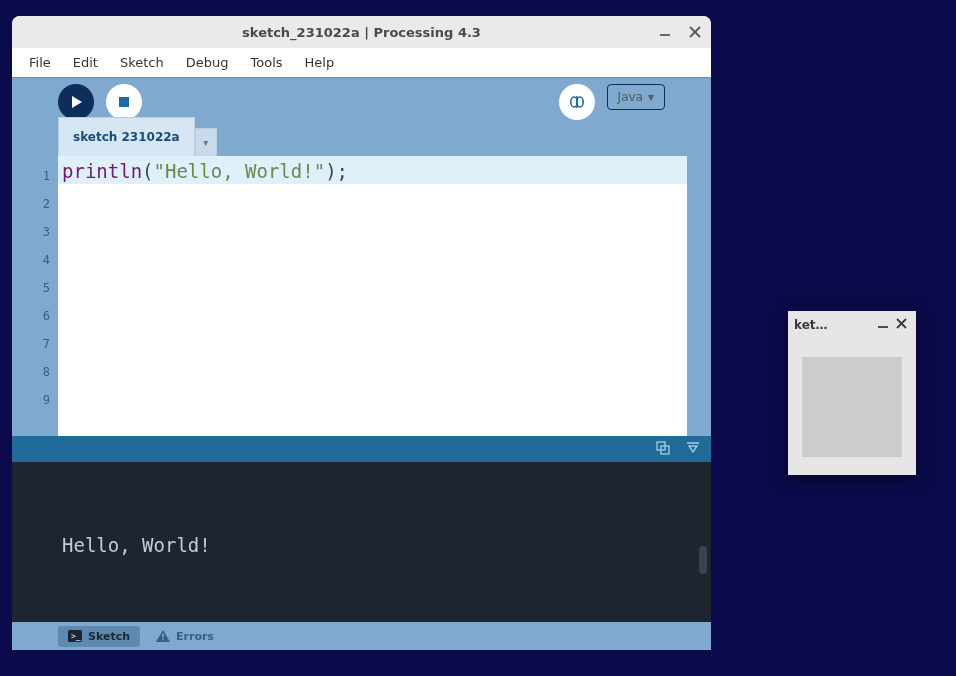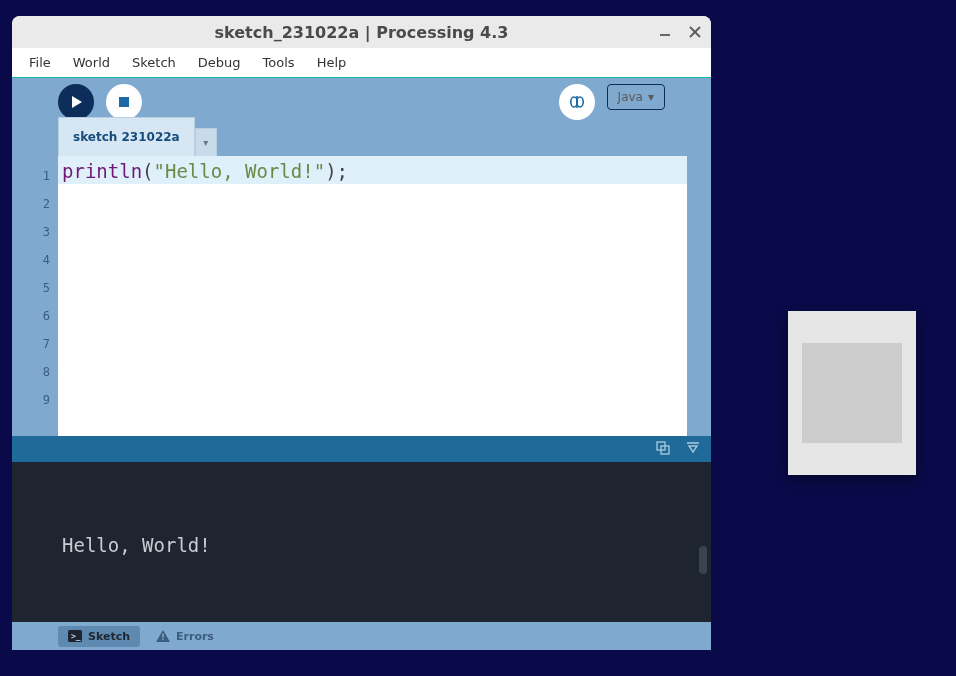--- a/index.html
+++ b/index.html
@@ -30,21 +30,21 @@
   .titlebar {
     height: 32px;
     display: flex;
     align-items: center;
     justify-content: center;
     position: relative;
     background: #eaeaea;
     border-radius: 8px 8px 0 0;
   }
   .titlebar .title {
-    font-size: 16px;
+    font-size: 13px;
     font-weight: 600;
     color: #4a4a4a;
   }
   .titlebar .win-controls {
     position: absolute;
     right: 8px;
     top: 0;
     height: 32px;
     display: flex;
     align-items: center;
@@ -283,21 +283,21 @@
         <svg width="12" height="12" viewBox="0 0 12 12">
             <line x1="1" y1="1" x2="11" y2="11" stroke="#5a5a5a" stroke-width="1.8"></line>
             <line x1="11" y1="1" x2="1" y2="11" stroke="#5a5a5a" stroke-width="1.8"></line>
           </svg>
       </span>
     </div>
   </div>
 
   <div class="menubar">
     <div class="menu-item">File</div>
-    <div class="menu-item">World</div>
+    <div class="menu-item">Edit</div>
     <div class="menu-item">Sketch</div>
     <div class="menu-item">Debug</div>
     <div class="menu-item">Tools</div>
     <div class="menu-item">Help</div>
   </div>
 
   <div class="toolbar">
     <div class="left">
       <div class="circle-btn run-btn">
         <svg width="16" height="16" viewBox="0 0 16 16">
@@ -387,16 +387,30 @@
             <rect x="6.2" y="8.6" width="1.6" height="1.6" fill="#80a9cf"></rect>
           </svg>
       </span>
       <span>Errors</span>
     </div>
   </div>
 
 </div>
 
 <div class="sketch-window">
+  <div class="sketch-titlebar">
+    <span class="st-title">ket…</span>
+    <span class="st-ctrl">
+      <svg width="12" height="12" viewBox="0 0 12 12">
+          <line x1="1" y1="9" x2="11" y2="9" stroke="#3a3a3a" stroke-width="1.8"></line>
+        </svg>
+    </span>
+    <span class="st-ctrl">
+      <svg width="11" height="11" viewBox="0 0 11 11">
+          <line x1="1" y1="1" x2="10" y2="10" stroke="#3a3a3a" stroke-width="1.8"></line>
+          <line x1="10" y1="1" x2="1" y2="10" stroke="#3a3a3a" stroke-width="1.8"></line>
+        </svg>
+    </span>
+  </div>
   <div class="sketch-canvas-wrap">
     <div class="sketch-canvas"></div>
   </div>
 </div>
 
 </body></html>

